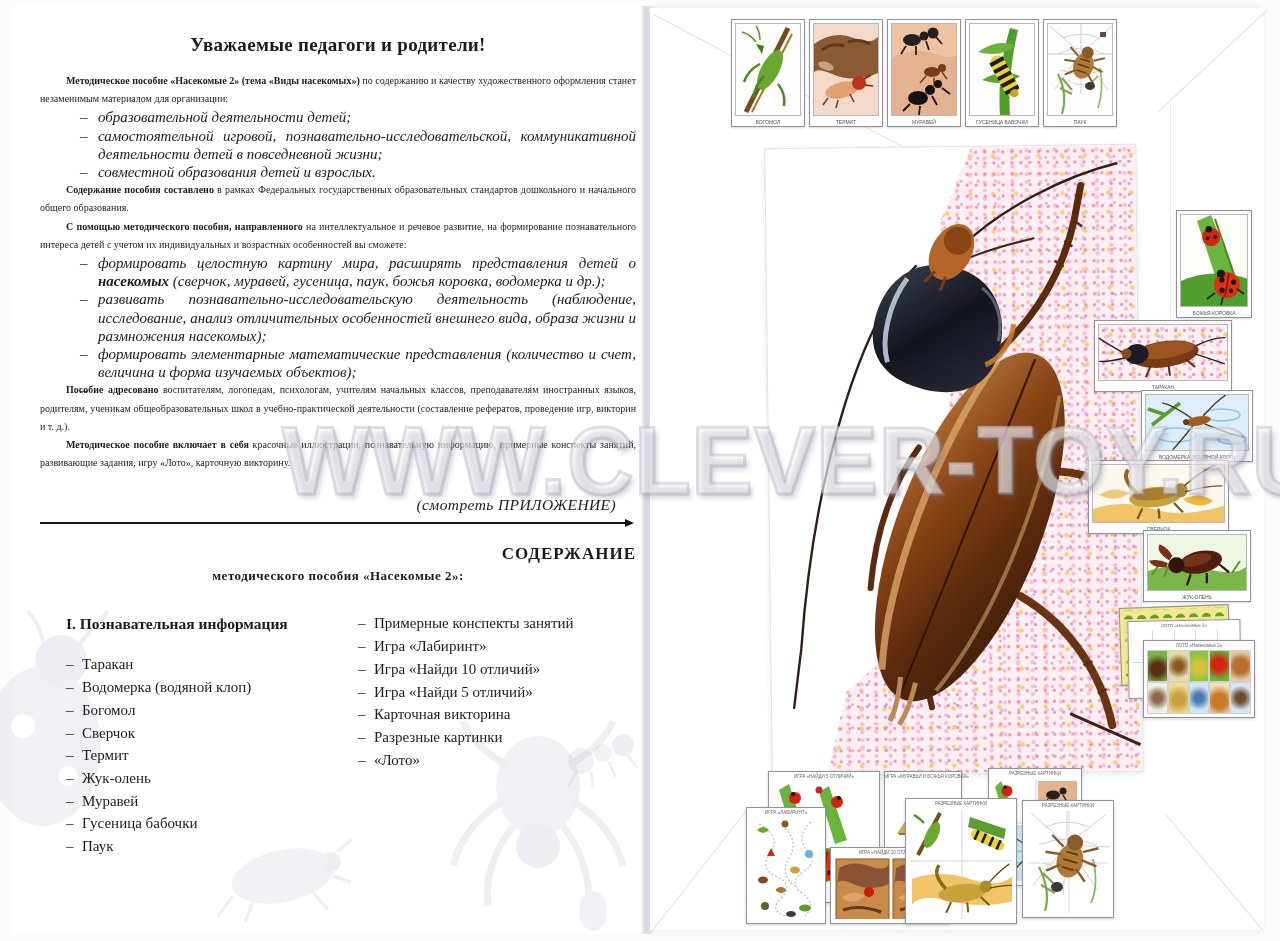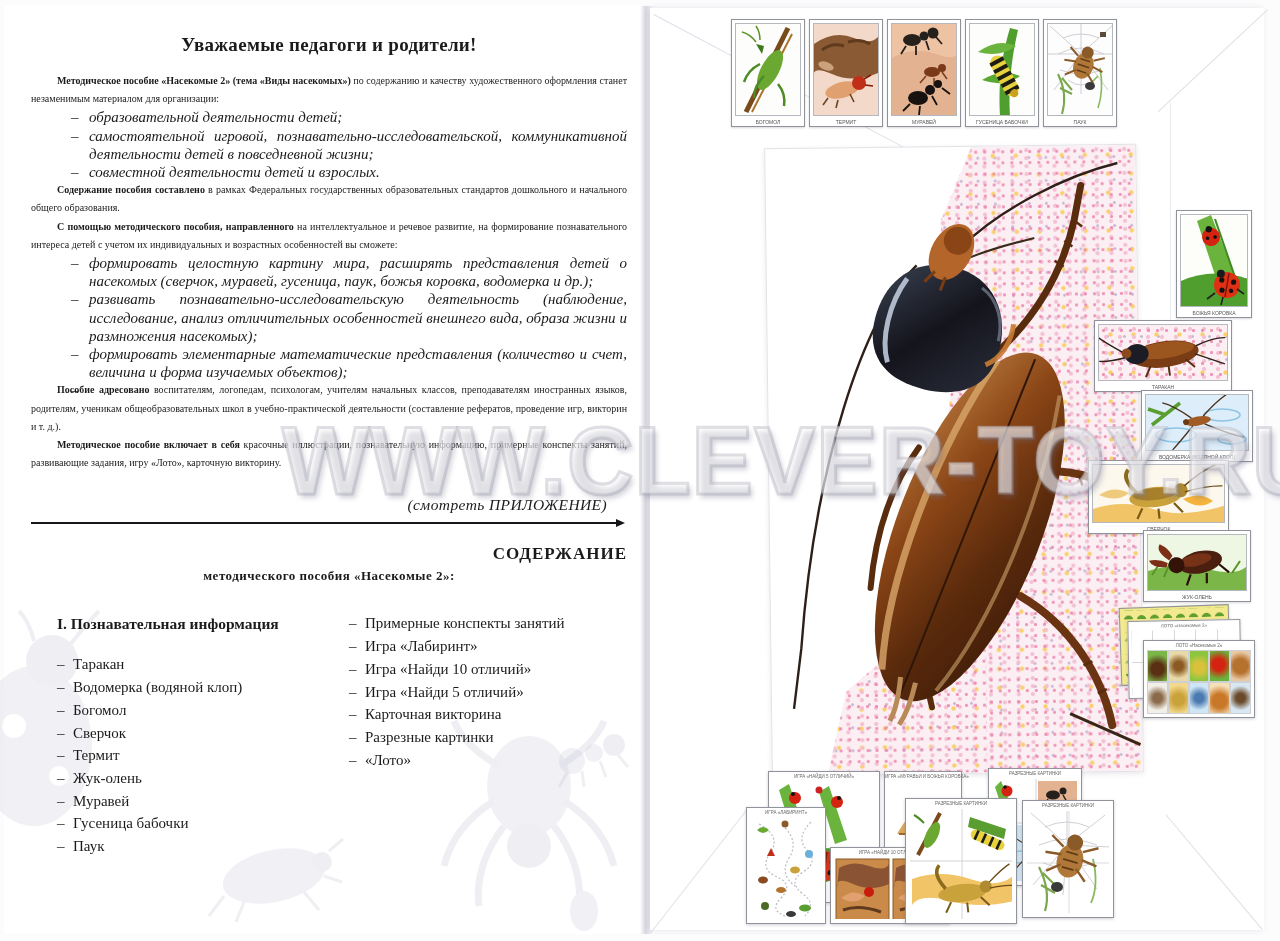--- a/index.html
+++ b/index.html
@@ -1,33 +1,33 @@
 <!DOCTYPE html>
 <html><head>
 <meta charset="utf-8">
 <style>
   html,body{margin:0;padding:0;background:#fff;}
   #stage{position:relative;width:1280px;height:941px;background:#fcfcfd;overflow:hidden;
          font-family:"Liberation Serif","DejaVu Serif",serif;color:#1b1b1b;}
   .page{position:absolute;background:#ffffff;}
-  .page-left{left:4px;top:6px;width:636px;height:928px;}
+  .page-left{left:13px;top:6px;width:636px;height:928px;}
   .page-right{left:650px;top:8px;width:614px;height:922px;
      box-shadow:-2px 0 6px rgba(120,120,140,.18);}
   .center-fold{position:absolute;left:640px;top:6px;width:12px;height:928px;
      background:linear-gradient(90deg,#ffffff,#d9d9e2 45%,#f2f2f6);}
   .crease{position:absolute;background:#dfdfe8;transform-origin:0 0;height:1px;}
   
   .textblock{position:absolute;left:27px;top:18px;width:596px;}
   .doc-title{font-size:19px;font-weight:bold;text-align:center;margin:10px 0 16px 0;letter-spacing:.3px;}
   .para{font-size:10px;line-height:18.2px;text-align:justify;text-indent:26px;margin:0;}
   .bullets{margin:0;}
   .li{font-size:15px;line-height:18.2px;padding-left:58px;position:relative;text-align:justify;}
   .li .dash{position:absolute;left:40px;}
   .bullets-it .li, .bullets-it .li-text{font-style:italic;}
-  .bi{font-style:italic;font-weight:normal;}
+  .bi{font-style:italic;font-weight:bold;}
   .appendix{font-style:italic;font-size:15.5px;text-align:right;padding-right:20px;margin-top:24px;letter-spacing:.4px;}
   .arrow-line{position:relative;height:2px;background:#15151a;margin-top:8px;width:592px;}
   .arrow-line:after{content:"";position:absolute;right:-2px;top:-3px;border-left:9px solid #15151a;
      border-top:4px solid transparent;border-bottom:4px solid transparent;}
   .contents-h1{font-size:17px;font-weight:bold;text-align:right;margin-top:20px;letter-spacing:1px;}
   .contents-h2{font-size:13px;font-weight:bold;text-align:center;margin-top:4px;letter-spacing:.5px;}
   .contents-cols{display:flex;margin-top:30px;}
   .ccol{font-size:15px;}
   .ccol1{width:292px;margin-left:26px;}
   .ccol2{width:270px;}
@@ -123,21 +123,21 @@
     </svg>
 
     <div class="textblock">
       <div class="doc-title">Уважаемые педагоги и родители!</div>
 
       <p class="para"><b>Методическое пособие «Насекомые 2» (тема «Виды насекомых»)</b><span> по содержанию и качеству художественного оформления станет незаменимым материалом для организации:</span></p>
 
       <div class="bullets bullets-it">
           <div class="li"><span class="dash">–</span><span class="li-text">образовательной деятельности детей;</span></div>
           <div class="li"><span class="dash">–</span><span class="li-text">самостоятельной игровой, познавательно-исследовательской, коммуникативной деятельности детей в повседневной жизни;</span></div>
-          <div class="li"><span class="dash">–</span><span class="li-text">совместной деятельности детей и взрослых.</span></div>
+          <div class="li"><span class="dash">–</span><span class="li-text">совместной образования детей и взрослых.</span></div>
         </div>
 
       <p class="para"><b>Содержание пособия составлено</b><span> в рамках Федеральных государственных образовательных стандартов дошкольного и начального общего образования.</span></p>
 
       <p class="para"><b>С помощью методического пособия, направленного</b><span> на интеллектуальное и речевое развитие, на формирование познавательного интереса детей с учетом их индивидуальных и возрастных особенностей вы сможете:</span></p>
 
       <div class="bullets bullets-it">
         <div class="li"><span class="dash">–</span><span class="li-text">формировать целостную картину мира, расширять представления детей о </span><span class="bi">насекомых</span><span class="li-text"> (сверчок, муравей, гусеница, паук, божья коровка, водомерка и др.);</span></div>
         <div class="li"><span class="dash">–</span><span class="li-text">развивать познавательно-исследовательскую деятельность (наблюдение, исследование, анализ отличительных особенностей внешнего вида, образа жизни и размножения насекомых);</span></div>
         <div class="li"><span class="dash">–</span><span class="li-text">формировать элементарные математические представления (количество и счет, величина и форма изучаемых объектов);</span></div>

